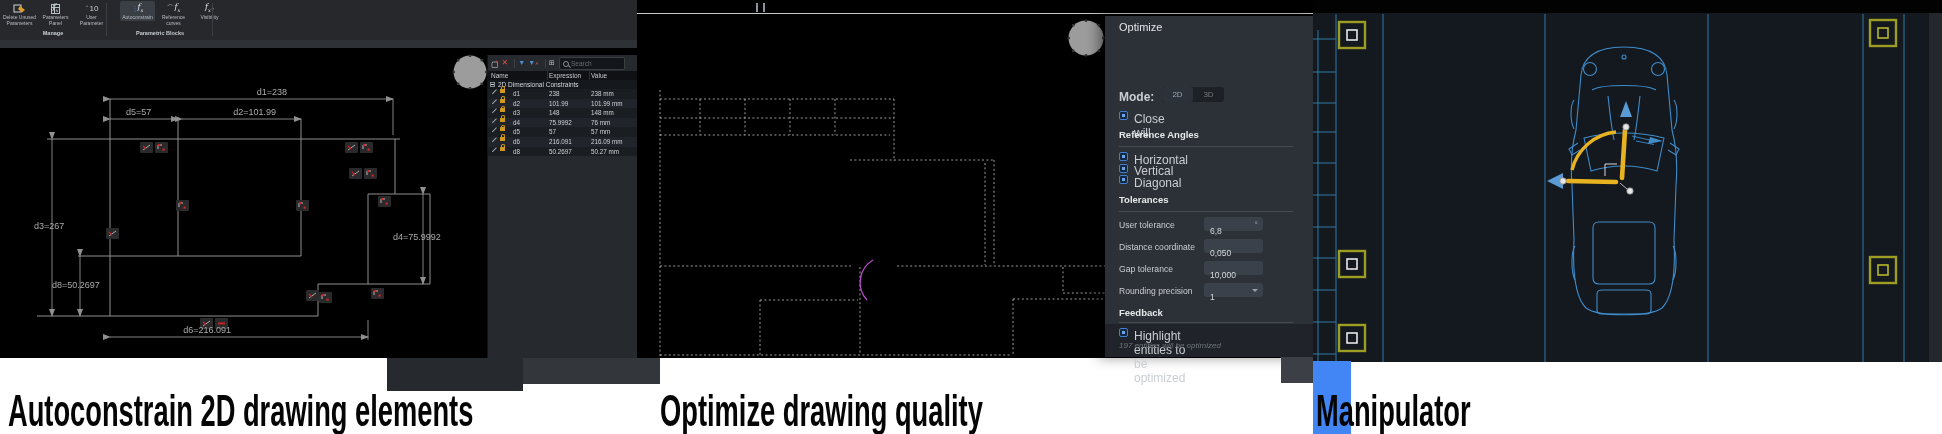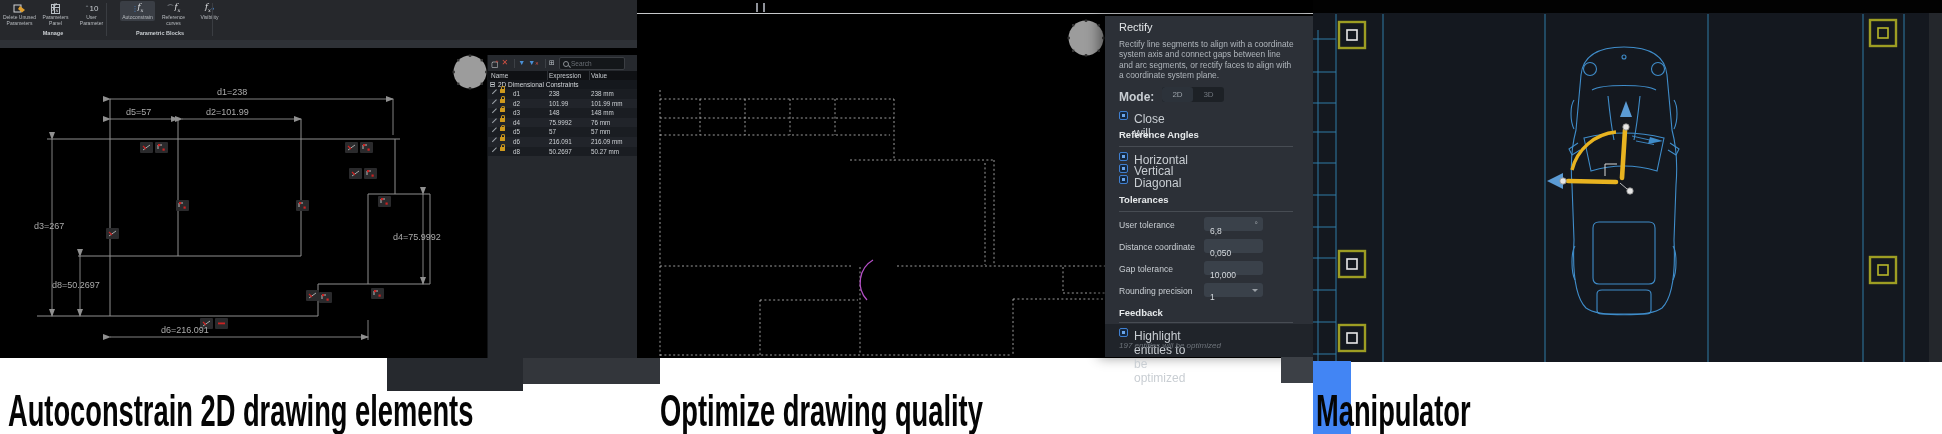--- a/index.html
+++ b/index.html
@@ -17,21 +17,21 @@
   .rbtn{width:35px;margin-right:1px;text-align:center;color:#b9bdc1;font-size:5px;line-height:5.5px;padding-top:1px;}
   .rbtn .ric{height:13px;display:flex;align-items:center;justify-content:center;font-size:9px;color:#d8dadc;}
   .rbtn.hl{background:#3a3e45;border-radius:2px;}
   .fx{font-family:"DejaVu Serif",serif;font-style:italic;font-size:8px;color:#e4e6e8;}
   .fx b{font-size:5px;font-weight:normal;vertical-align:sub;}
   .rsep{position:absolute;top:3px;width:1px;height:33px;background:#3a3d42;}
   .rgroup{position:absolute;top:30px;font-size:5.5px;font-weight:bold;color:#c9cdd1;text-align:center;}
   .tabstrip{left:0;top:40px;width:637px;height:8px;background:#2e3136;}
   
   .dim{position:absolute;color:#ababab;font-size:9px;white-space:nowrap;}
-  .dimc{text-align:left;width:70px;}
+  .dimc{text-align:right;width:70px;}
   
   .ppanel{left:487px;top:55px;width:150px;height:303px;background:#26292e;border-left:1px solid #121417;}
   .ptool{position:absolute;left:0;top:0;width:150px;height:16px;background:#26292e;display:flex;align-items:center;padding-left:3px;box-sizing:border-box;}
   .ti{font-size:8px;margin-right:3px;line-height:8px;}
   .tsep{width:1px;height:9px;background:#3c4045;margin:0 3px;}
   .psearch{position:absolute;left:71px;top:2px;width:64px;height:11px;background:#14171a;border:1px solid #3b3e43;border-radius:2px;display:flex;align-items:center;}
   .mag{width:4px;height:4px;border:1px solid #8a8f94;border-radius:50%;margin:0 2px 0 3px;position:relative;}
   .mag::after{content:"";position:absolute;left:4px;top:4px;width:3px;height:1px;background:#8a8f94;transform:rotate(45deg);}
   .psearch input{background:transparent;border:0;outline:0;color:#a8adb2;font-size:6.5px;width:46px;padding:0;font-family:"Liberation Sans",sans-serif;}
   .psearch input::placeholder{color:#6a6f75;}
@@ -322,22 +322,21 @@
             <rect x="11.6" y="11.6" width="2.4" height="2.4"></rect>
         </g>
       </g>
     </svg>
   </div>
   <div class="abs topline"></div>
   <div class="abs tick" style="left:756px"></div>
   <div class="abs tick" style="left:763px"></div>
 
   <div class="abs opanel">
-    <div class="op-title">Rectify</div>
-    <div class="op-desc">Rectify line segments to align with a coordinate system axis and connect gaps between line and arc segments, or rectify faces to align with a coordinate system plane.</div>
+    <div class="op-title">Optimize</div>
 
     <div class="op-lbl" style="left:14px;top:74px;font-weight:bold">Mode:</div>
     <div class="abs" style="left:14px;top:74px;width:174px;height:15px">
       <div class="mode">
         <div class="mcell on">2D</div>
         <div class="mcell">3D</div>
       </div>
     </div>
 
     <div class="cbrow" style="top:95px">

